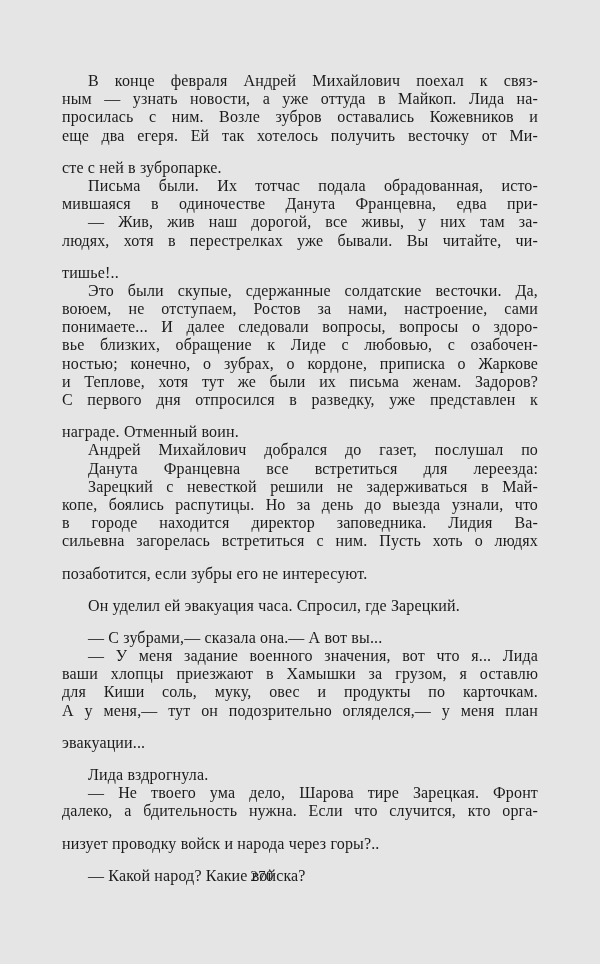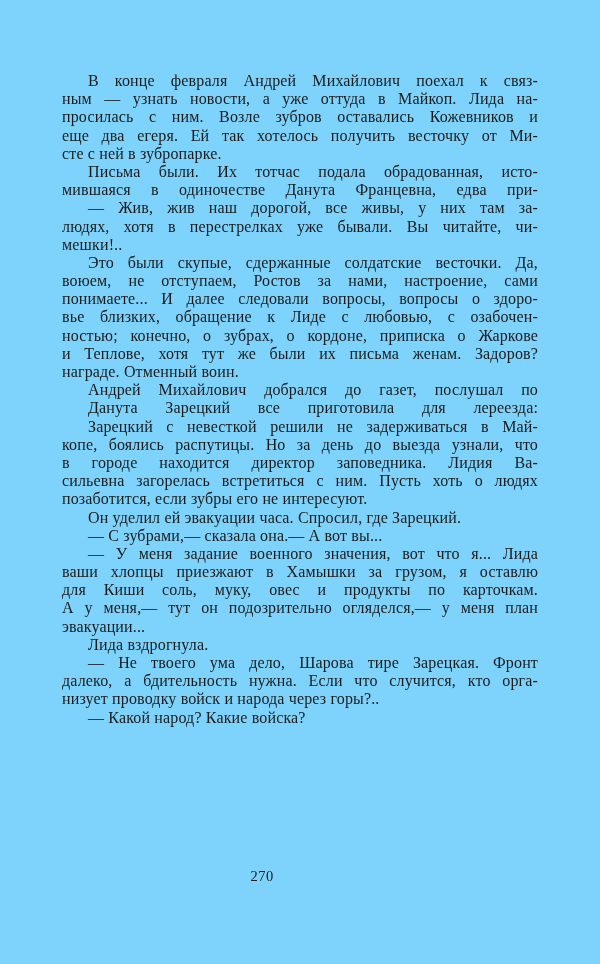--- a/index.html
+++ b/index.html
@@ -11,21 +11,21 @@
     height: 964px;
     background: #ffffff;
     font-family: "Liberation Serif", "DejaVu Serif", serif;
     color: #1b1b1b;
     position: relative;
     overflow: hidden;
   }
   .page {
     position: absolute;
     inset: 0;
-    background: #7dd3fc;
+    background: #e5e5e5;
   }
   .text-block {
     position: absolute;
     left: 62px;
     top: 72px;
     width: 476px;
     font-size: 16px;
     line-height: 18.2px;
     letter-spacing: 0.15px;
   }
@@ -35,20 +35,21 @@
     text-align: justify;
     text-align-last: justify;
     -moz-text-align-last: justify;
   }
   .line.first {
     padding-left: 26px;
   }
   .line.last {
     text-align: center;
     text-align-last: left;
+    margin-top: 14px;
     -moz-text-align-last: left;
   }
   .footer {
     position: absolute;
     left: 62px;
     top: 868px;
     width: 476px;
     box-sizing: border-box;
     padding-right: 76px;
     text-align: center;
@@ -64,36 +65,37 @@
   <div class="text-block">
       <div class="line first">В конце февраля Андрей Михайлович поехал к связ-</div>
       <div class="line">ным — узнать новости, а уже оттуда в Майкоп. Лида на-</div>
       <div class="line">просилась с ним. Возле зубров оставались Кожевников и</div>
       <div class="line">еще два егеря. Ей так хотелось получить весточку от Ми-</div>
       <div class="line last">сте с ней в зубропарке.</div>
       <div class="line first">Письма были. Их тотчас подала обрадованная, исто-</div>
       <div class="line">мившаяся в одиночестве Данута Францевна, едва при-</div>
       <div class="line first">— Жив, жив наш дорогой, все живы, у них там за-</div>
       <div class="line">людях, хотя в перестрелках уже бывали. Вы читайте, чи-</div>
-      <div class="line last">мешки!..</div>
+      <div class="line last">тишье!..</div>
       <div class="line first">Это были скупые, сдержанные солдатские весточки. Да,</div>
       <div class="line">воюем, не отступаем, Ростов за нами, настроение, сами</div>
       <div class="line">понимаете... И далее следовали вопросы, вопросы о здоро-</div>
       <div class="line">вье близких, обращение к Лиде с любовью, с озабочен-</div>
       <div class="line">ностью; конечно, о зубрах, о кордоне, приписка о Жаркове</div>
       <div class="line">и Теплове, хотя тут же были их письма женам. Задоров?</div>
+      <div class="line">С первого дня отпросился в разведку, уже представлен к</div>
       <div class="line last">награде. Отменный воин.</div>
       <div class="line first">Андрей Михайлович добрался до газет, послушал по</div>
-      <div class="line first">Данута Зарецкий все приготовила для лереезда:</div>
+      <div class="line first">Данута Францевна все встретиться для лереезда:</div>
       <div class="line first">Зарецкий с невесткой решили не задерживаться в Май-</div>
       <div class="line">копе, боялись распутицы. Но за день до выезда узнали, что</div>
       <div class="line">в городе находится директор заповедника. Лидия Ва-</div>
       <div class="line">сильевна загорелась встретиться с ним. Пусть хоть о людях</div>
       <div class="line last">позаботится, если зубры его не интересуют.</div>
-      <div class="line first last">Он уделил ей эвакуации часа. Спросил, где Зарецкий.</div>
+      <div class="line first last">Он уделил ей эвакуация часа. Спросил, где Зарецкий.</div>
       <div class="line first last">— С зубрами,— сказала она.— А вот вы...</div>
       <div class="line first">— У меня задание военного значения, вот что я... Лида</div>
       <div class="line">ваши хлопцы приезжают в Хамышки за грузом, я оставлю</div>
       <div class="line">для Киши соль, муку, овес и продукты по карточкам.</div>
       <div class="line">А у меня,— тут он подозрительно огляделся,— у меня план</div>
       <div class="line last">эвакуации...</div>
       <div class="line first last">Лида вздрогнула.</div>
       <div class="line first">— Не твоего ума дело, Шарова тире Зарецкая. Фронт</div>
       <div class="line">далеко, а бдительность нужна. Если что случится, кто орга-</div>
       <div class="line last">низует проводку войск и народа через горы?..</div>

